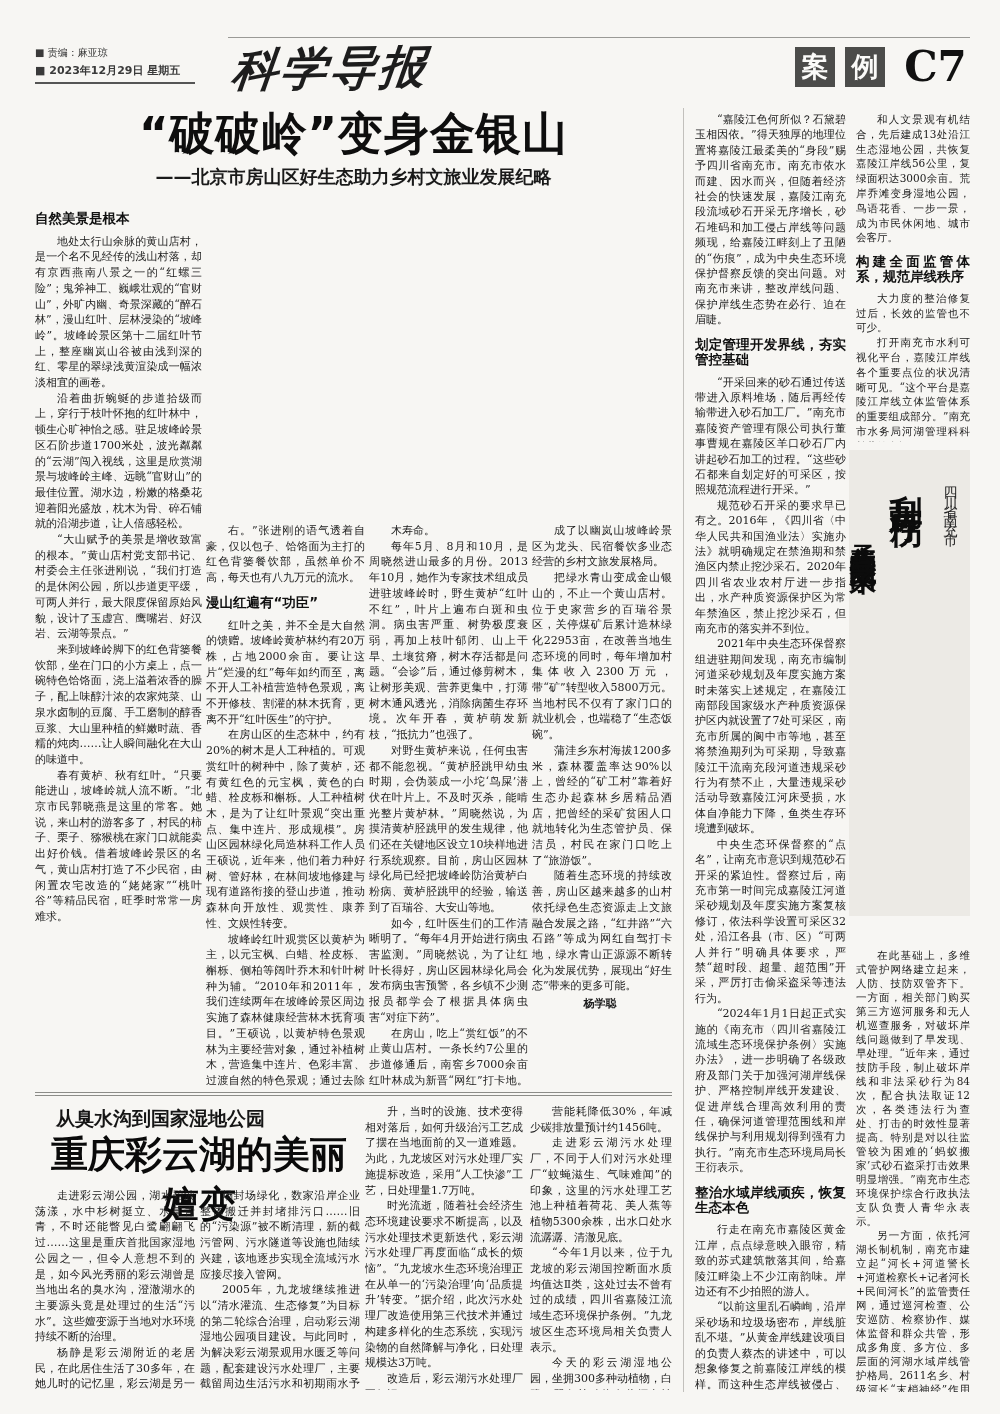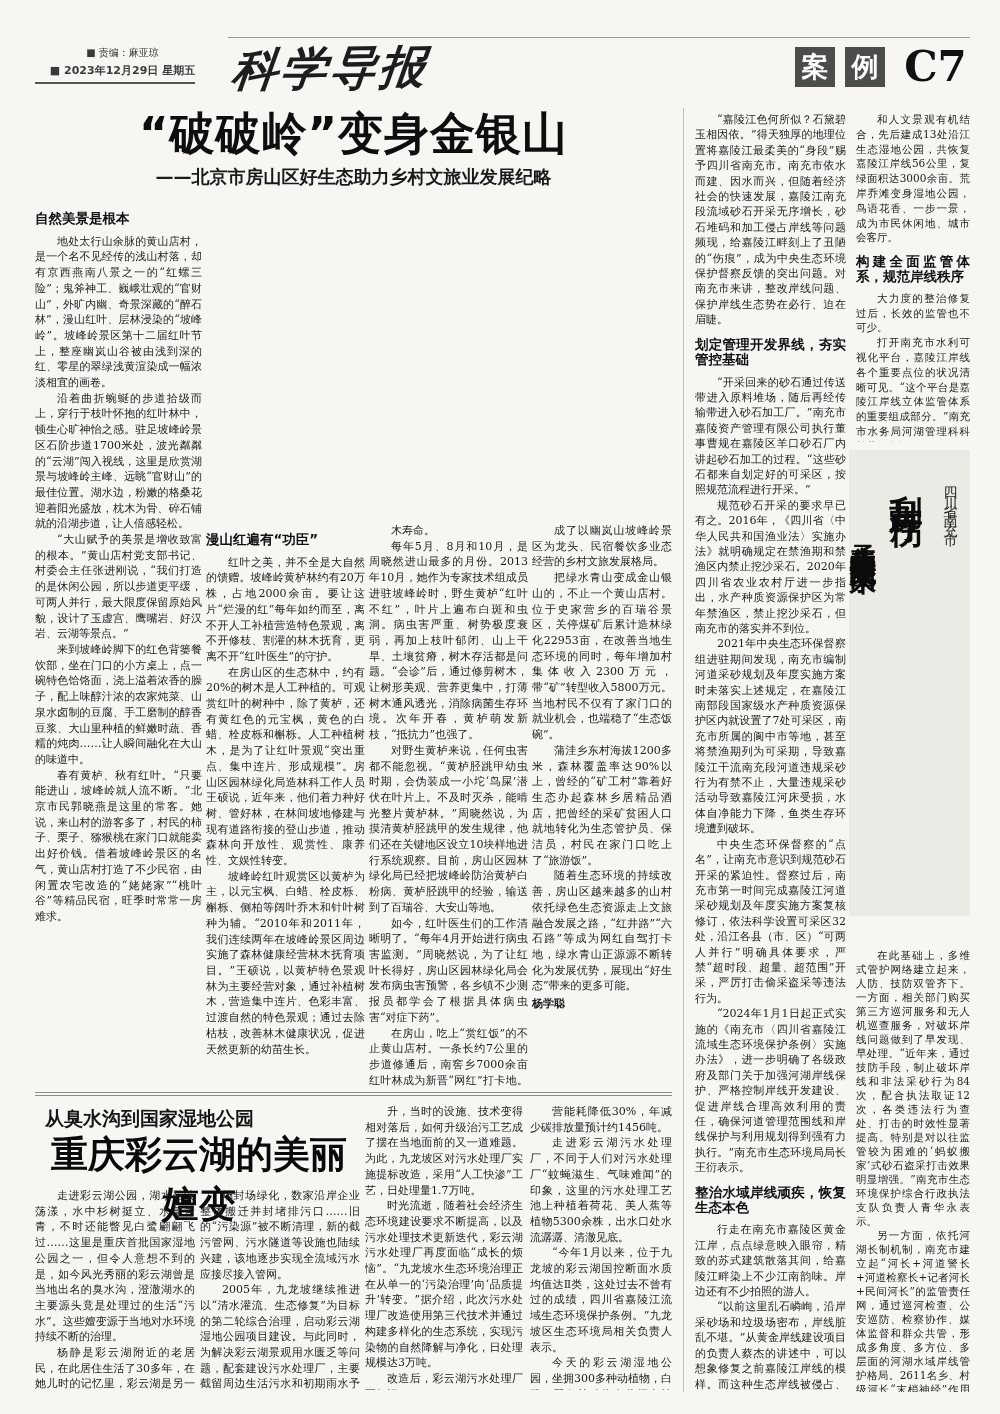--- a/index.html
+++ b/index.html
@@ -1,42 +1,42 @@
 <!DOCTYPE html>
 <html><head>
 <meta charset="utf-8">
 <style>
   html,body{margin:0;padding:0;background:#e8e6e2;}
   .page{position:relative;width:1000px;height:1414px;margin:0 auto;background:#f7f6f3;overflow:hidden;
         font-family:"DejaVu Serif",serif;color:#1b1b1b;}
   .abs{position:absolute;}
   .rule{background:#9a9a96;}
   
-  .edition{font-family:"DejaVu Sans",sans-serif;color:#3a3a3a;text-align:center;}
+  .edition{font-family:"DejaVu Sans",sans-serif;color:#3a3a3a;}
   .edition .l1{font-size:10px;margin-bottom:3px;}
   .edition .l2{font-size:11px;font-weight:bold;}
   .edition-underline{background:#555;height:2px;}
   .masthead{font-family:"DejaVu Serif",serif;font-weight:bold;font-style:italic;font-size:46px;
             transform:skewX(-7deg) rotate(-1deg);letter-spacing:3px;color:#1d1d1d;}
   .badge-box{display:inline-block;width:40px;height:40px;background:#4c4c4a;color:#fbfbf9;
              font-family:"DejaVu Sans",sans-serif;font-weight:bold;font-size:27px;line-height:40px;
              text-align:center;margin-left:5px;vertical-align:middle;}
   .page-no{font-family:"DejaVu Serif",serif;font-weight:bold;font-size:42px;color:#111;
            vertical-align:middle;margin-left:14px;margin-top:10px;}
   
   .main-headline{font-family:"DejaVu Sans",sans-serif;font-weight:bold;font-size:45px;
                  letter-spacing:1px;text-align:center;color:#0e0e0e;}
   .main-subhead{font-family:"DejaVu Sans",sans-serif;font-size:18px;font-weight:600;
                 text-align:center;color:#1a1a1a;}
   
   .col{position:absolute;text-align:justify;overflow:hidden;font-size:11px;line-height:15.7px;}
   .col .para{margin:0;text-indent:2em;}
   .col .subhead{font-family:"DejaVu Sans",sans-serif;font-weight:bold;font-size:13.5px;
                 text-indent:0;margin:9px 0 7px;color:#111;}
-  .byline{text-align:left;font-weight:bold;font-family:Liberation Sans, sans-serif;
+  .byline{text-align:center;font-weight:bold;font-family:Liberation Sans, sans-serif;
           font-size:11px;padding-right:4px;margin-top:2px;}
   
   .photo{position:absolute;overflow:hidden;
     background:
       radial-gradient(ellipse 70px 90px at 6% 30%, #3c3c38 0 60%, rgba(0,0,0,0) 61%),
       radial-gradient(ellipse 95px 70px at 16% 44%, #62625e 0 60%, rgba(0,0,0,0) 61%),
       radial-gradient(ellipse 120px 78px at 36% 47%, #6a6a64 0 60%, rgba(0,0,0,0) 61%),
       radial-gradient(ellipse 135px 88px at 60% 44%, #72726c 0 60%, rgba(0,0,0,0) 61%),
       radial-gradient(ellipse 130px 95px at 86% 40%, #5d5d58 0 60%, rgba(0,0,0,0) 61%),
       repeating-linear-gradient(180deg, rgba(255,255,255,.10) 0 2px, rgba(0,0,0,.06) 2px 5px),
@@ -85,20 +85,21 @@
 
   <div class="col" style="left:35px;top:202px;width:167px;height:888px;">
       <h3 class="subhead">自然美景是根本</h3>
       <p class="para">地处太行山余脉的黄山店村，是一个名不见经传的浅山村落，却有京西燕南八景之一的“红螺三险”；鬼斧神工、巍峨壮观的“官财山”，外旷内幽、奇景深藏的“醉石林”，漫山红叶、层林浸染的“坡峰岭”。坡峰岭景区第十二届红叶节上，整座幽岚山谷被由浅到深的红、零星的翠绿浅黄渲染成一幅浓淡相宜的画卷。</p>
       <p class="para">沿着曲折蜿蜒的步道拾级而上，穿行于枝叶怀抱的红叶林中，顿生心旷神怡之感。驻足坡峰岭景区石阶步道1700米处，波光粼粼的“云湖”闯入视线，这里是欣赏湖景与坡峰岭主峰、远眺“官财山”的最佳位置。湖水边，粉嫩的格桑花迎着阳光盛放，枕木为骨、碎石铺就的沿湖步道，让人倍感轻松。</p>
       <p class="para">“大山赋予的美景是增收致富的根本。”黄山店村党支部书记、村委会主任张进刚说，“我们打造的是休闲公园，所以步道更平缓，可两人并行，最大限度保留原始风貌，设计了玉虚宫、鹰嘴岩、好汉岩、云湖等景点。”</p>
       <p class="para">来到坡峰岭脚下的红色背篓餐饮部，坐在门口的小方桌上，点一碗特色饸饹面，浇上溢着浓香的臊子，配上味醇汁浓的农家炖菜、山泉水卤制的豆腐、手工磨制的醇香豆浆、大山里种植的鲜嫩时蔬、香糯的炖肉……让人瞬间融化在大山的味道中。</p>
       <p class="para">春有黄栌、秋有红叶。“只要能进山，坡峰岭就人流不断。”北京市民郭晓燕是这里的常客。她说，来山村的游客多了，村民的柿子、栗子、猕猴桃在家门口就能卖出好价钱。借着坡峰岭景区的名气，黄山店村打造了不少民宿，由闲置农宅改造的“姥姥家”“桃叶谷”等精品民宿，旺季时常常一房难求。</p>
     </div>
   <div class="col" style="left:206px;top:523px;width:159px;height:566px;">
+      <p class="para">右。”张进刚的语气透着自豪，仅以包子、饸饹面为主打的红色背篓餐饮部，虽然单价不高，每天也有八九万元的流水。</p>
       <h3 class="subhead">漫山红遍有“功臣”</h3>
       <p class="para">红叶之美，并不全是大自然的馈赠。坡峰岭黄栌林约有20万株，占地2000余亩。要让这片“烂漫的红”每年如约而至，离不开人工补植营造特色景观，离不开修枝、割灌的林木抚育，更离不开“红叶医生”的守护。</p>
       <p class="para">在房山区的生态林中，约有20%的树木是人工种植的。可观赏红叶的树种中，除了黄栌，还有黄红色的元宝枫，黄色的白蜡、栓皮栎和槲栎。人工种植树木，是为了让红叶景观“突出重点、集中连片、形成规模”。房山区园林绿化局造林科工作人员王硕说，近年来，他们着力种好树、管好林，在林间坡地修建与现有道路衔接的登山步道，推动森林向开放性、观赏性、康养性、文娱性转变。</p>
       <p class="para">坡峰岭红叶观赏区以黄栌为主，以元宝枫、白蜡、栓皮栎、槲栎、侧柏等阔叶乔木和针叶树种为辅。“2010年和2011年，我们连续两年在坡峰岭景区周边实施了森林健康经营林木抚育项目。”王硕说，以黄栌特色景观林为主要经营对象，通过补植树木，营造集中连片、色彩丰富、过渡自然的特色景观；通过去除枯枝，改善林木健康状况，促进天然更新的幼苗生长。</p>
     </div>
   <div class="col" style="left:369px;top:523px;width:159px;height:566px;">
       <p class="para">木寿命。</p>
       <p class="para">每年5月、8月和10月，是周晓然进山最多的月份。2013年10月，她作为专家技术组成员进驻坡峰岭时，野生黄栌“红叶不红”，叶片上遍布白斑和虫洞。病虫害严重、树势极度衰弱，再加上枝叶郁闭、山上干旱、土壤贫瘠，树木存活都是问题。“会诊”后，通过修剪树木，让树形美观、营养更集中，打薄树木通风透光，消除病菌生存环境。次年开春，黄栌萌发新枝，“抵抗力”也强了。</p>
       <p class="para">对野生黄栌来说，任何虫害都不能忽视。“黄栌胫跳甲幼虫时期，会伪装成一小坨‘鸟屎’潜伏在叶片上。不及时灭杀，能啃光整片黄栌林。”周晓然说，为摸清黄栌胫跳甲的发生规律，他们还在关键地区设立10块样地进行系统观察。目前，房山区园林绿化局已经把坡峰岭防治黄栌白粉病、黄栌胫跳甲的经验，输送到了百瑞谷、大安山等地。</p>
       <p class="para">如今，红叶医生们的工作清晰明了。“每年4月开始进行病虫害监测。”周晓然说，为了让红叶长得好，房山区园林绿化局会发布病虫害预警，各乡镇不少测报员都学会了根据具体病虫害“对症下药”。</p>
@@ -145,21 +146,21 @@
   <div class="col" style="left:856px;top:948px;width:114px;height:444px;font-size:10.5px;line-height:14px;">
     <div>
         <p class="para">在此基础上，多维式管护网络建立起来，人防、技防双管齐下。一方面，相关部门购买第三方巡河服务和无人机巡查服务，对破坏岸线问题做到了早发现、早处理。“近年来，通过技防手段，制止破坏岸线和非法采砂行为84次，配合执法取证12次，各类违法行为查处、打击的时效性显著提高。特别是对以往监管较为困难的‘蚂蚁搬家’式砂石盗采打击效果明显增强。”南充市生态环境保护综合行政执法支队负责人青华永表示。</p>
         <p class="para">另一方面，依托河湖长制机制，南充市建立起“河长+河道警长+河道检察长+记者河长+民间河长”的监管责任网，通过巡河检查、公安巡防、检察协作、媒体监督和群众共管，形成多角度、多方位、多层面的河湖水域岸线管护格局。2611名乡、村级河长“末梢神经”作用充分发挥，第一时间发现、报告违规侵占和破坏水域岸线行为，保证了问题处置的时效性。</p>
       </div>
 
   </div>
 
   <div class="abs bottom-sep" style="left:35px;top:1092px;width:637px;"></div>
 
-  <div class="abs kicker" style="left:45px;top:1106px;">从臭水沟到国家湿地公园</div>
+  <div class="abs kicker" style="left:56px;top:1106px;">从臭水沟到国家湿地公园</div>
   <div class="abs bottom-headline" style="left:35px;top:1130px;width:328px;">重庆彩云湖的美丽嬗变</div>
 
   <div class="col" style="left:35px;top:1188px;width:160px;height:202px;">
       <p class="para">走进彩云湖公园，湖水碧波荡漾，水中杉树挺立、水草青青，不时还能瞥见白鹭翩翩飞过……这里是重庆首批国家湿地公园之一，但令人意想不到的是，如今风光秀丽的彩云湖曾是当地出名的臭水沟，澄澈湖水的主要源头竟是处理过的生活“污水”。这些嬗变源于当地对水环境持续不断的治理。</p>
       <p class="para">杨静是彩云湖附近的老居民，在此居住生活了30多年，在她儿时的记忆里，彩云湖是另一番模样。她说：“以前这里环境很差，沟里都是黑臭的水体，老远就能闻见令人作呕的臭味。”</p>
     </div>
   <div class="col" style="left:200px;top:1188px;width:160px;height:202px;">
       <p class="para">场封场绿化，数家沿岸企业整体搬迁并封堵排污口……旧的“污染源”被不断清理，新的截污管网、污水隧道等设施也陆续兴建，该地逐步实现全流域污水应接尽接入管网。</p>
       <p class="para">2005年，九龙坡继续推进以“清水灌流、生态修复”为目标的第二轮综合治理，启动彩云湖湿地公园项目建设。与此同时，为解决彩云湖景观用水匮乏等问题，配套建设污水处理厂，主要截留周边生活污水和初期雨水予以治理，处理后的水体流经人工湿地再次净化，浊水化为清泉，成为彩云湖主要生态补水水源。</p>
     </div>

